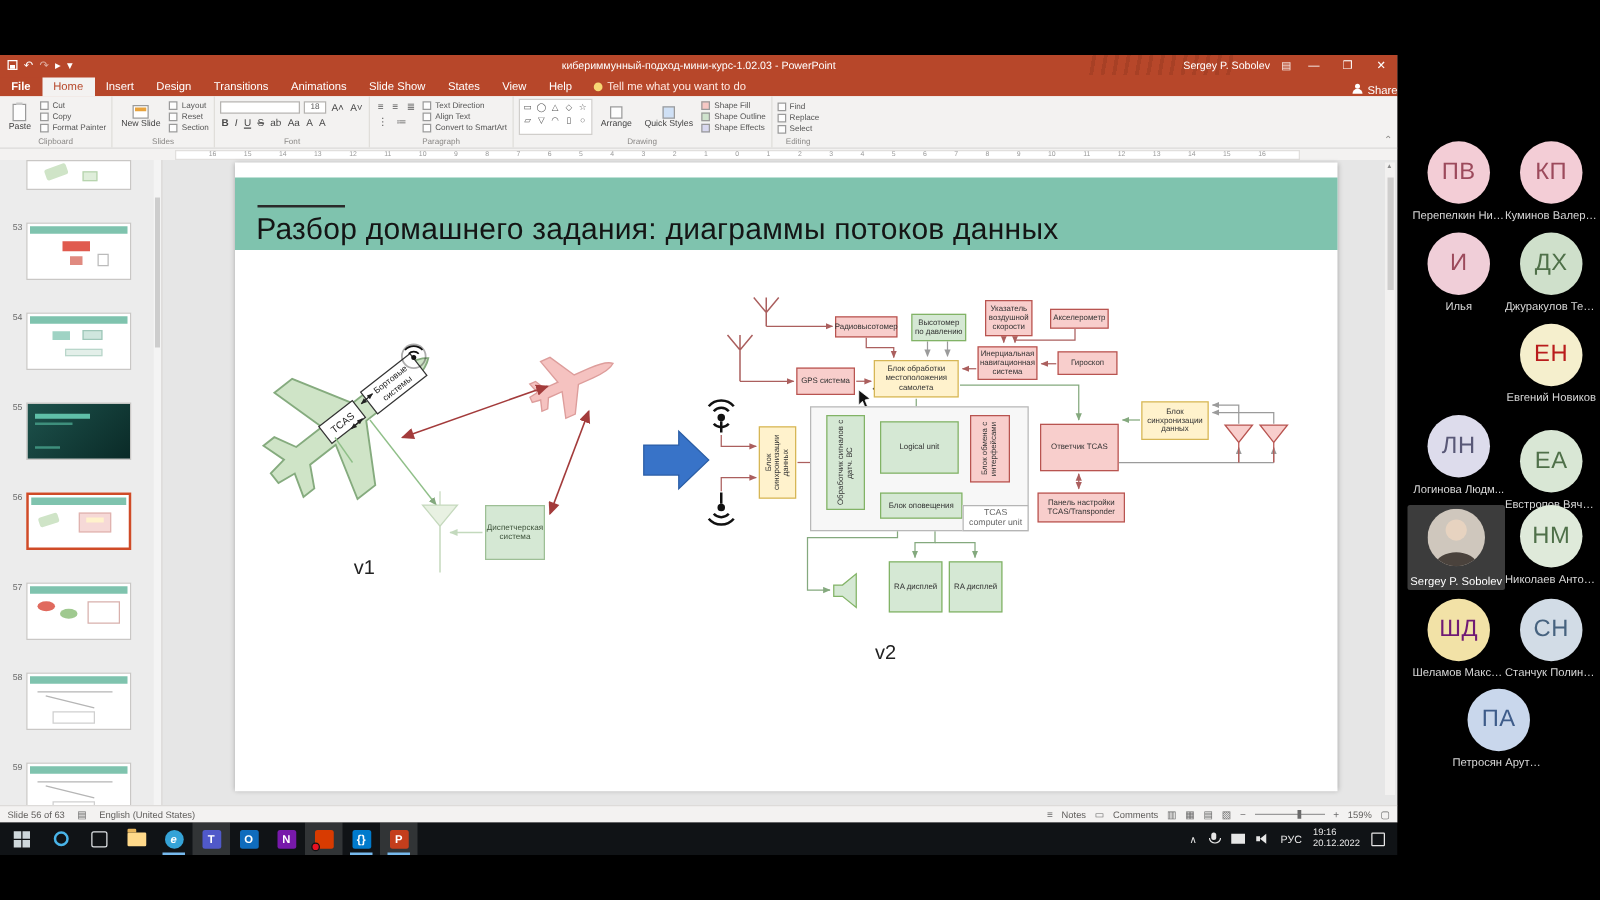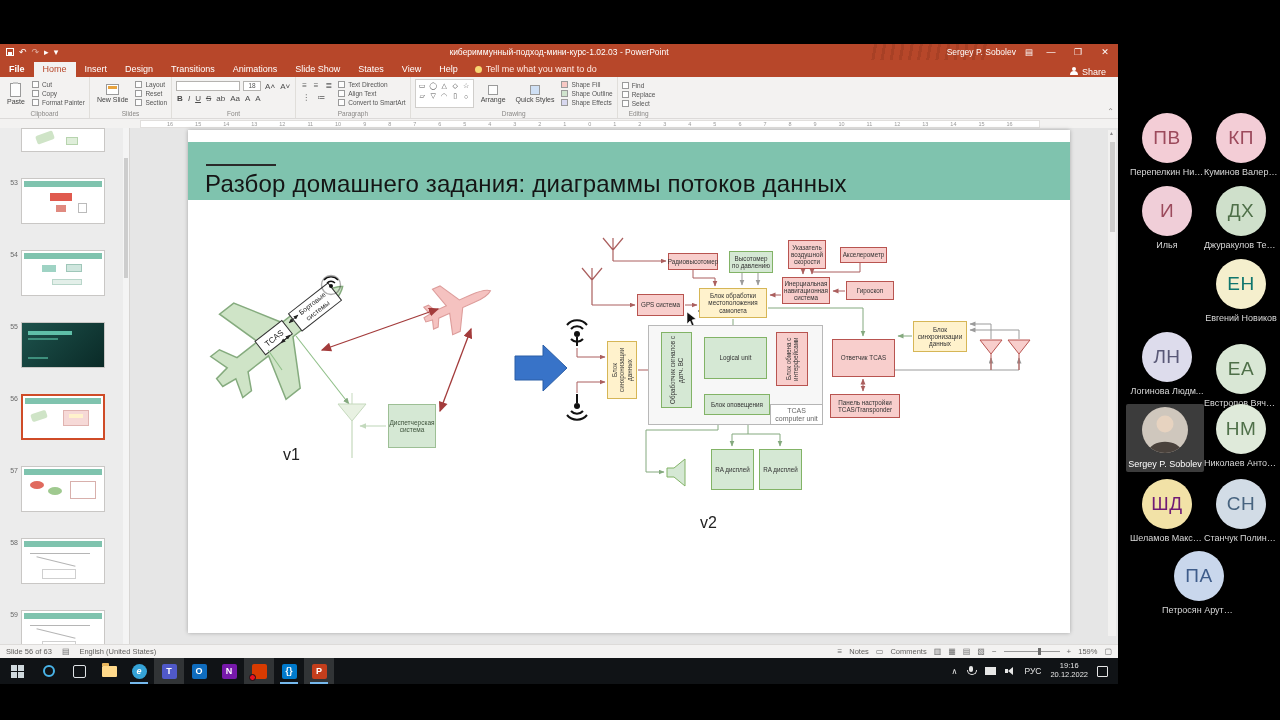--- a/index.html
+++ b/index.html
@@ -17,21 +17,21 @@
   .tb-right{margin-left:auto;display:flex;align-items:center;gap:9px;margin-right:4px;z-index:2;}
   .winbtn{width:18px;text-align:center;font-size:9px;cursor:default;}
   .deco{position:absolute;right:130px;top:0;width:120px;height:16px;opacity:.25;background:
     repeating-linear-gradient(100deg,transparent 0 6px,#7a2c17 6px 9px);}
   .tabrow{position:relative;height:17px;background:#b7472a;display:flex;align-items:flex-end;color:#fff;}
   .tab{padding:2px 9px 3px;font-size:9px;}
   .tab.filetab{background:#b7472a;font-weight:bold;}
   .tab.active{background:#f3f2f1;color:#b7472a;}
   .tellme{display:flex;align-items:center;gap:4px;font-size:9px;padding:2px 8px 3px;color:#ffe9e2;}
   .bulb{width:7px;height:7px;border-radius:50%;background:#f7d774;display:inline-block;}
-  .share{margin-left:auto;display:flex;align-items:flex-start;gap:4px;font-size:9px;padding-right:12px;color:#fff;}
+  .share{margin-left:auto;display:flex;align-items:flex-start;gap:4px;font-size:9px;color:#fff;}
   .person{width:8px;height:8px;position:relative;display:inline-block;}
   .person:before{content:"";position:absolute;left:2px;top:0;width:4px;height:4px;border-radius:50%;background:#fff;}
   .person:after{content:"";position:absolute;left:0;top:4px;width:8px;height:4px;border-radius:4px 4px 0 0;background:#fff;}
 
   .ribbon{position:relative;height:42px;background:#f3f2f1;border-bottom:1px solid #dcdad9;display:flex;}
   .rgroup{position:relative;padding:2px 4px 10px;display:flex;gap:4px;border-right:1px solid #e0deda;}
   .glabel{position:absolute;bottom:1px;left:0;right:0;text-align:center;font-size:6.5px;color:#8a8886;}
   .bigbtn{display:flex;flex-direction:column;align-items:center;justify-content:center;gap:1px;font-size:7px;color:#444;padding:0 3px;}
   .clip{width:11px;height:14px;background:#fdfdfd;border:1px solid #9a9a9a;position:relative;}
   .clip:before{content:"";position:absolute;left:2px;top:-2px;width:5px;height:2px;background:#c7c7c7;}
@@ -139,21 +139,21 @@
   .taskviewico{width:13px;height:13px;border:1.4px solid #dfe3e6;border-radius:2px;}
   .tray{margin-left:auto;display:flex;align-items:center;gap:9px;padding-right:10px;color:#e6e6e6;}
   .tray .chev{font-size:8px;}
   .trayico{width:10px;height:10px;position:relative;}
   .mic:before{content:"";position:absolute;left:3px;top:0;width:4px;height:6px;border-radius:2px;background:#e6e6e6;}
   .mic:after{content:"";position:absolute;left:1px;top:4px;width:8px;height:4px;border:1.2px solid #e6e6e6;border-top:0;border-radius:0 0 5px 5px;}
   .spk:before{content:"";position:absolute;left:0;top:3px;width:3px;height:4px;background:#e6e6e6;}
   .spk:after{content:"";position:absolute;left:3px;top:1px;border-top:4px solid transparent;border-bottom:4px solid transparent;border-right:5px solid #e6e6e6;}
   .fold2{width:11px;height:8px;background:#e6e6e6;position:relative;}
   .lang{font-size:8.5px;}
-  .clock{font-size:7.5px;line-height:1.15;text-align:center;}
+  .clock{font-size:7.5px;line-height:1.15;text-align:left;}
   .notifico{width:11px;height:11px;border:1.2px solid #e6e6e6;border-radius:1px;}
 
   
   .plist{position:absolute;right:0;top:0;width:162px;height:720px;background:#000;}
   .ptile{position:absolute;width:74px;text-align:center;}
   .pcircle{width:50px;height:50px;border-radius:50%;margin:0 auto;display:flex;align-items:center;justify-content:center;font-size:19px;letter-spacing:.5px;}
   .pname{margin-top:4px;font-size:9px;color:#d8d8d8;white-space:nowrap;overflow:hidden;text-overflow:ellipsis;}
   .ptile.photo{width:78px;height:68px;background:#3c3c3c;border-radius:2px;padding-top:3px;}
   .ptile.photo .pname{color:#fff;margin-top:2px;}
 </style>
@@ -746,21 +746,21 @@
       </div>
       <div class="ptile" style="left: 12px; top: 186px;">
         <div class="pcircle" style="background: rgb(240, 206, 216); color: rgb(156, 74, 92);">И</div>
         <div class="pname">Илья</div>
       </div>
       <div class="ptile" style="left: 86px; top: 186px;">
         <div class="pcircle" style="background: rgb(207, 224, 203); color: rgb(79, 112, 73);">ДХ</div>
         <div class="pname">Джуракулов Тем...</div>
       </div>
       <div class="ptile" style="left: 86px; top: 259px;">
-        <div class="pcircle" style="background: rgb(245, 239, 205); color: #0f766e;">ЕН</div>
+        <div class="pcircle" style="background: rgb(245, 239, 205); color: #b91c1c;">ЕН</div>
         <div class="pname">Евгений Новиков</div>
       </div>
       <div class="ptile" style="left: 12px; top: 332px;">
         <div class="pcircle" style="background: rgb(221, 220, 236); color: rgb(89, 88, 119);">ЛН</div>
         <div class="pname">Логинова Людм...</div>
       </div>
       <div class="ptile" style="left: 86px; top: 344px;">
         <div class="pcircle" style="background: rgb(217, 231, 213); color: rgb(79, 112, 73);">ЕА</div>
         <div class="pname">Евстропов Вячес...</div>
       </div>

